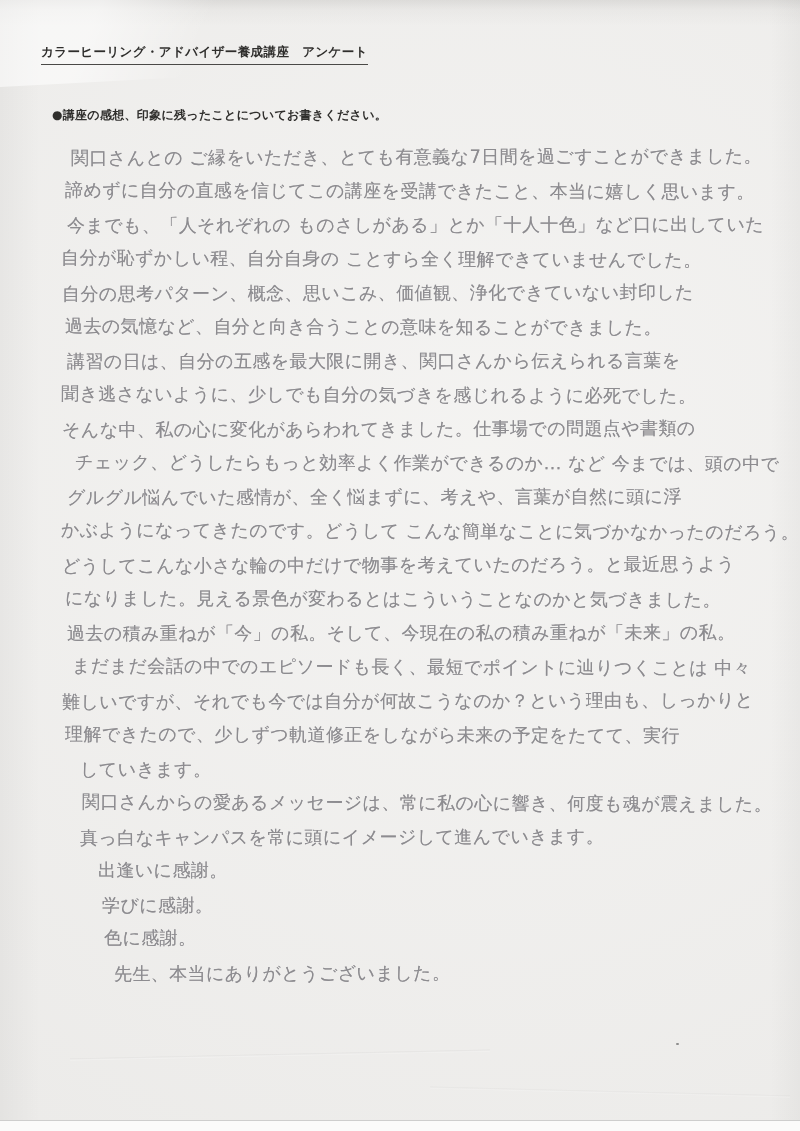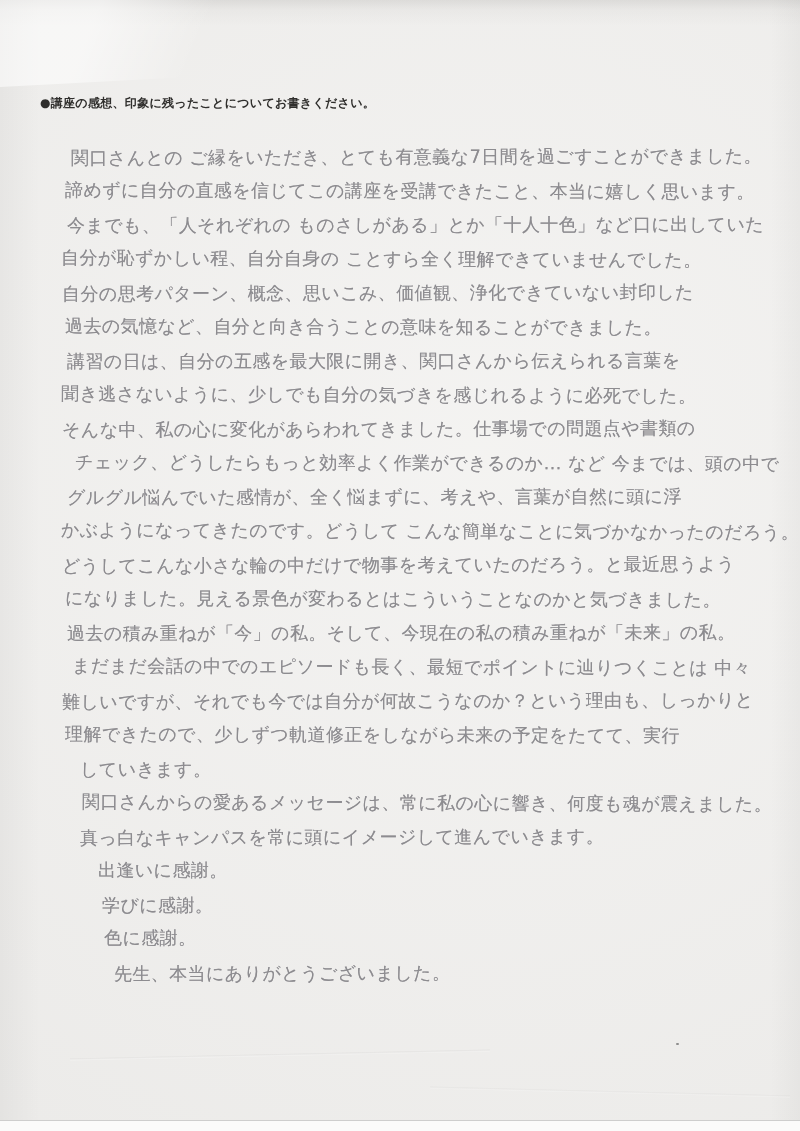--- a/index.html
+++ b/index.html
@@ -46,21 +46,21 @@
   .speck{position:absolute;left:676px;top:1043px;width:3px;height:2px;background:#5a5a5a;opacity:.65;border-radius:1px;}
 
   .doc-title{
     position:absolute;left:41px;top:44px;margin:0;
     font-size:12.5px;font-weight:bold;letter-spacing:0.4px;
     color:var(--printed-text,#2f2e2c);
     border-bottom:1.6px solid #4a4947;padding-bottom:3px;
     display:inline-block;
   }
   .doc-question{
-    position:absolute;left:40px;top:95px;margin:0;
+    position:absolute;left:40px;top:95px;margin:12px;
     font-size:12px;font-weight:bold;letter-spacing:0.3px;
     color:var(--printed-text,#2f2e2c);
   }
 
   .hw-lines{
     position:absolute;left:58px;top:140px;width:706px;
     font-size:18px;line-height:34px;letter-spacing:0.4px;
     color:var(--pencil-text,#8d8c90);
     text-shadow:0 0 0.6px rgba(125,124,130,0.55);
     white-space:nowrap;
@@ -81,20 +81,21 @@
   .hw-line:nth-child(23){margin-left:44px;}
   .hw-line:nth-child(24){margin-left:46px;}
   .hw-line:nth-child(25){margin-left:56px;}
 </style>
 </head>
 <body>
 
 <div class="scan">
   <div class="fold-top-left"></div>
 
+  <h1 class="doc-title">カラーヒーリング・アドバイザー養成講座　アンケート</h1>
 
   <p class="doc-question">●講座の感想、印象に残ったことについてお書きください。</p>
 
   <div class="hw-lines">
       <div class="hw-line">関口さんとの ご縁をいただき、とても有意義な7日間を過ごすことができました。</div>
       <div class="hw-line">諦めずに自分の直感を信じてこの講座を受講できたこと、本当に嬉しく思います。</div>
       <div class="hw-line">今までも、「人それぞれの ものさしがある」とか「十人十色」など口に出していた</div>
       <div class="hw-line">自分が恥ずかしい程、自分自身の ことすら全く理解できていませんでした。</div>
       <div class="hw-line">自分の思考パターン、概念、思いこみ、価値観、浄化できていない封印した</div>
       <div class="hw-line">過去の気憶など、自分と向き合うことの意味を知ることができました。</div>

